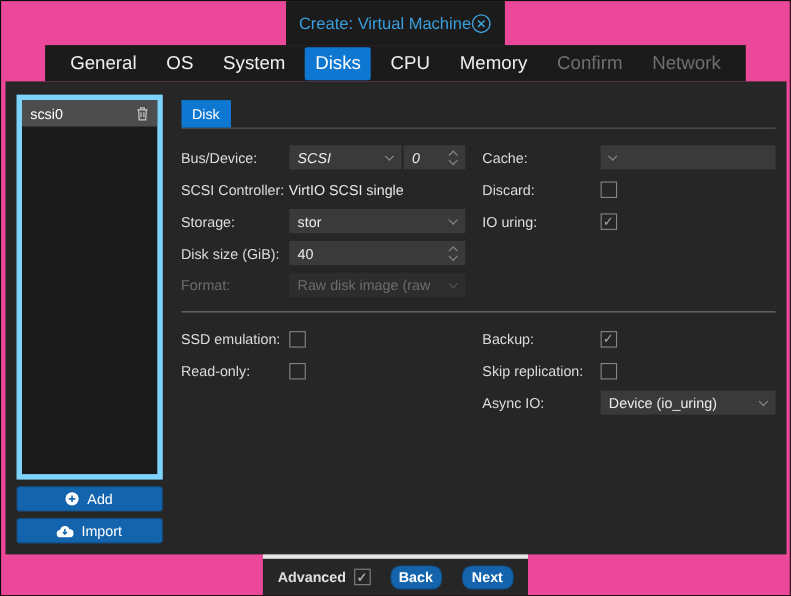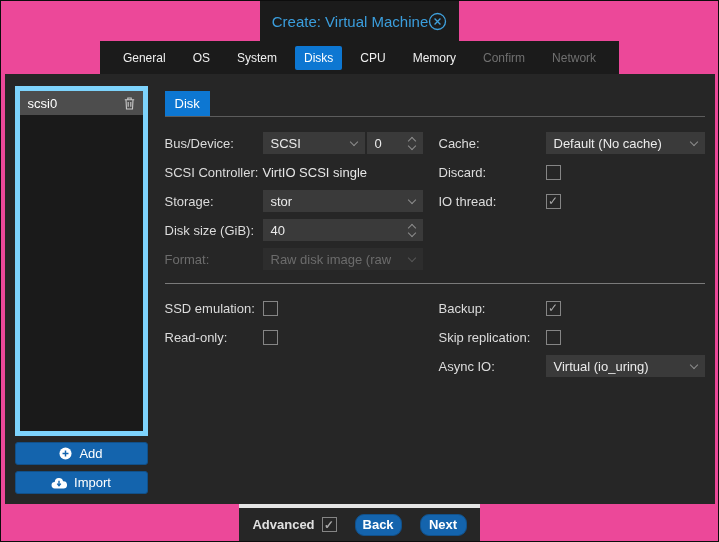--- a/index.html
+++ b/index.html
@@ -26,21 +26,21 @@
   .title { color: #3b9edd; font-size: 15px; }
   .close-btn { width: 19px; height: 19px; cursor: pointer; display: flex; }
   
   .tabbar {
     height: 33px; flex: none;
     background: #1b1b1b;
     display: flex; align-items: center;
     padding: 0 14px; gap: 9px;
   }
   .tab {
-    padding: 5px 9px; color: #f0f0f0; font-size: 12px;
+    padding: 5px 9px; color: #f0f0f0; font-size: 17px;
     border-radius: 2px; cursor: pointer; white-space: nowrap;
   }
   .tab.active { background: #0d77d2; color: #fff; }
   .tab.disabled { color: #707070; cursor: default; }
   
   .bodyarea { flex: 1; display: flex; padding: 12px 10px 10px 10px; background: #262626; }
   .sidebar { width: 133px; flex: none; display: flex; flex-direction: column; }
   .disk-list { flex: 1; background: #1a1a1a; border: 5px solid #7dd3fc; overflow: hidden; }
   .disk-item {
     height: 24px; background: #4d4d4d; color: #fff;
@@ -79,21 +79,21 @@
     border-right: 1.5px solid #8d8d8d; border-bottom: 1.5px solid #8d8d8d;
     transform: rotate(45deg); margin-top: -3px;
   }
   .spinners { display: flex; flex-direction: column; gap: 3px; flex: none; }
   .chev-up, .chev-dn {
     width: 6px; height: 6px;
     border-right: 1.5px solid #8d8d8d; border-bottom: 1.5px solid #8d8d8d;
   }
   .chev-up { transform: rotate(-135deg); margin-bottom: -2px; }
   .chev-dn { transform: rotate(45deg); margin-top: -2px; }
-  .busdev { display: flex; width: 100%; gap: 2px; }
+  .busdev { display: flex; width: 100%; gap: 2px; font-style: italic; }
   .busdev .combo { width: 102px; flex: none; }
   .busdev .numfield { width: 56px; flex: none; }
   .plaintext { color: #e6e6e6; }
   .checkbox {
     width: 15px; height: 15px; flex: none;
     border: 1px solid #858585; background: transparent;
     display: flex; align-items: center; justify-content: center;
     color: #a8a8a8; font-size: 12px; line-height: 1; cursor: pointer;
   }
   .divider { border: none; border-top: 1px solid #7a7a7a; margin: 13px 0; width: 540px; }
@@ -195,21 +195,20 @@
                   <span class="chev-up"></span>
                     <span class="chev-dn"></span>
                 </span>
               </span>
             </span>
           </span>
           <span class="gapc"></span>
           <span class="lbl2">Cache:</span>
           <span class="ctl2">
             <span class="combo">
-              <span>Default (No cache)</span>
               <span class="chev"></span>
             </span>
           </span>
         </div>
 
         <div class="frow">
           <span class="lbl">SCSI Controller:</span>
           <span class="ctl">
             <span class="plaintext">VirtIO SCSI single</span>
           </span>
@@ -222,21 +221,21 @@
 
         <div class="frow">
           <span class="lbl">Storage:</span>
           <span class="ctl">
             <span class="combo">
               <span>stor</span>
               <span class="chev"></span>
             </span>
           </span>
           <span class="gapc"></span>
-          <span class="lbl2">IO thread:</span>
+          <span class="lbl2">IO uring:</span>
           <span class="ctl2">
             <span class="checkbox">✓</span>
           </span>
         </div>
 
         <div class="frow">
           <span class="lbl">Disk size (GiB):</span>
           <span class="ctl">
             <span class="numfield">
               <span>40</span>
@@ -290,21 +289,21 @@
           </span>
         </div>
 
         <div class="frow">
           <span class="lbl"></span>
           <span class="ctl"></span>
           <span class="gapc"></span>
           <span class="lbl2">Async IO:</span>
           <span class="ctl2">
             <span class="combo">
-              <span>Virtual (io_uring)</span>
+              <span>Device (io_uring)</span>
               <span class="chev"></span>
             </span>
           </span>
         </div>
 
       </div>
     </div>
   </div>
 
   <div class="footer">

